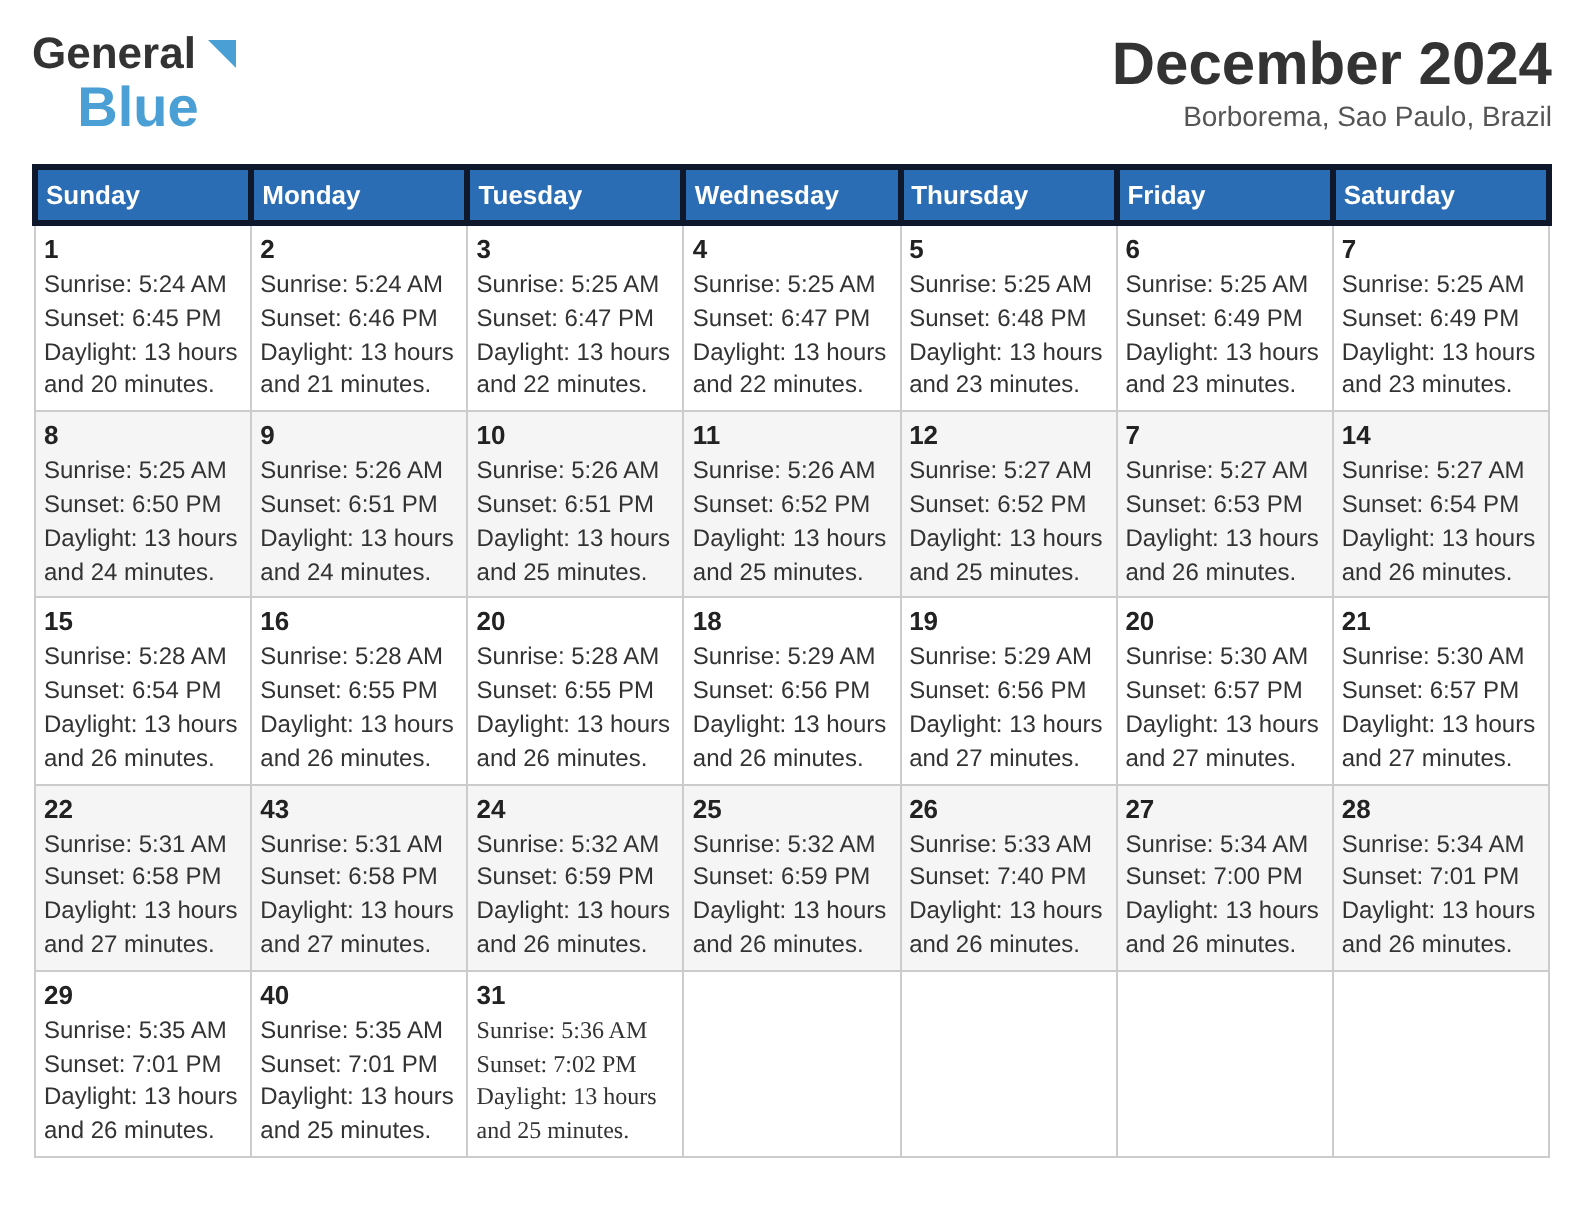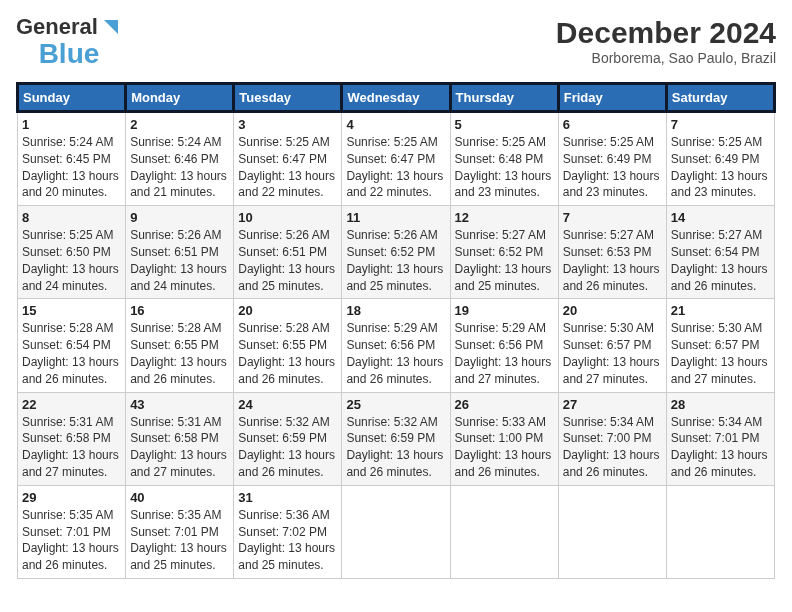--- a/index.html
+++ b/index.html
@@ -301,21 +301,21 @@
         <td>
           <span class="day-num">25</span>
           <div class="day-info" style="white-space: pre-line;">Sunrise: 5:32 AM
 Sunset: 6:59 PM
 Daylight: 13 hours
 and 26 minutes.</div>
         </td>
         <td>
           <span class="day-num">26</span>
           <div class="day-info" style="white-space: pre-line;">Sunrise: 5:33 AM
-Sunset: 1:00 PM
+Sunset: 7:40 PM
 Daylight: 13 hours
 and 26 minutes.</div>
         </td>
         <td>
           <span class="day-num">27</span>
           <div class="day-info" style="white-space: pre-line;">Sunrise: 5:34 AM
 Sunset: 7:00 PM
 Daylight: 13 hours
 and 26 minutes.</div>
         </td>
@@ -337,21 +337,21 @@
         </td>
         <td>
           <span class="day-num">40</span>
           <div class="day-info" style="white-space: pre-line;">Sunrise: 5:35 AM
 Sunset: 7:01 PM
 Daylight: 13 hours
 and 25 minutes.</div>
         </td>
         <td>
           <span class="day-num">31</span>
-          <div class="day-info" style="white-space: pre-line;">Sunrise: 5:36 AM
+          <div class="day-info" style="white-space: pre-line; font-family: Liberation Serif, serif;">Sunrise: 5:36 AM
 Sunset: 7:02 PM
 Daylight: 13 hours
 and 25 minutes.</div>
         </td>
         <td class="empty"></td>
         <td class="empty"></td>
         <td class="empty"></td>
         <td class="empty"></td>
       </tr>
     </tbody>

